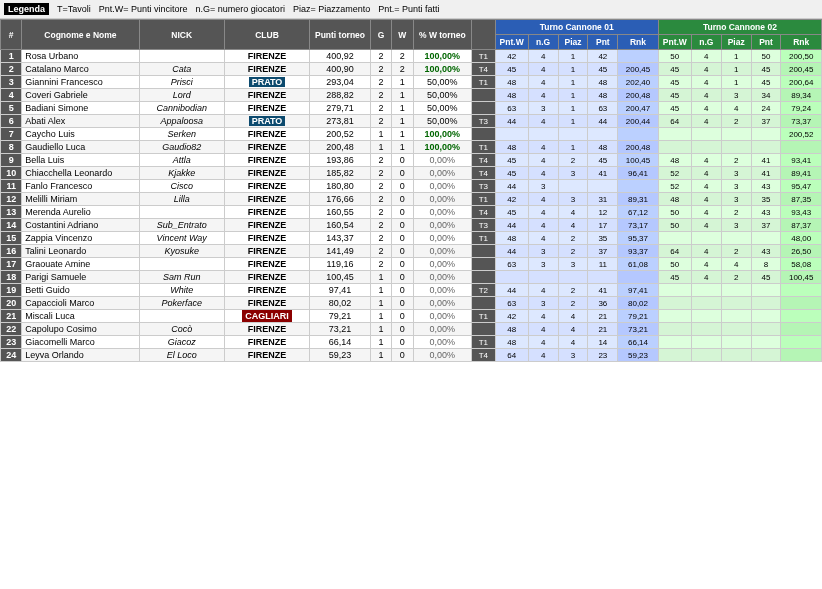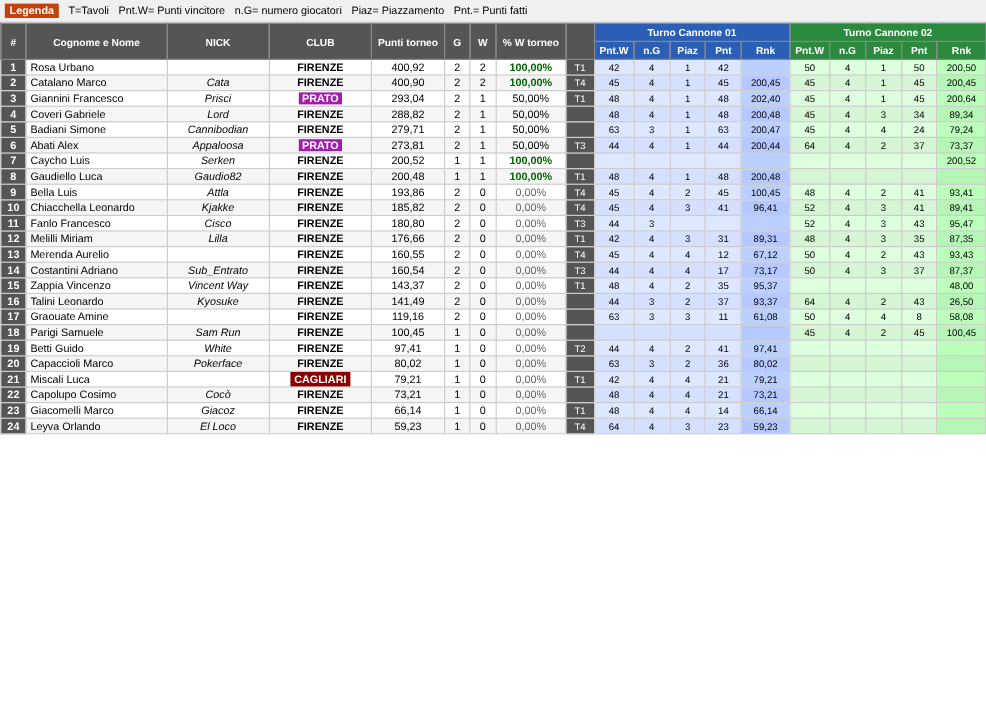--- a/index.html
+++ b/index.html
@@ -48,21 +48,21 @@
       flex-direction: column;
       padding: 2px 4px;
     }
     .legend-row {
       display: flex;
       align-items: center;
       gap: 8px;
       padding: 1px 0;
     }
     .legend-label {
-      background: #c2410c;
+      background: #000000;
       color: white;
       padding: 1px 4px;
       font-size: 9px;
       font-weight: bold;
     }
     .legend-title {
       color: #cc0000;
       font-size: 11px;
       font-weight: bold;
       text-align: center;
@@ -122,21 +122,21 @@
     .col-rank { width: 20px; background: #555 !important; color: white !important; font-weight: bold; }
     .col-name { text-align: left !important; width: 110px; }
     .col-nick { font-style: italic; width: 80px; }
     .col-club { font-weight: bold; width: 80px; }
     .col-pts { width: 50px; }
     .col-gw { width: 20px; }
     .col-pct { width: 55px; }
     .col-trn { width: 20px; background: #555 !important; color: white !important; font-size: 8px; }
 
     .club-firenze { color: #000; background: transparent; }
-    .club-prato { color: white; background: #a21caf; padding: 0 3px; }
+    .club-prato { color: white; background: #0c4a6e; padding: 0 3px; }
     .club-cagliari { color: white; background: #8b0000; padding: 1px 3px; }
 
     
     .tc-col { width: 28px; font-size: 8px; }
     .tc-col-pts { width: 38px; font-size: 8px; }
 
     .tc1-header { background: #2b5eb5 !important; }
     .tc2-header { background: #2b8a3e !important; }
 
     .tc1-cell { background: #dde8ff !important; color: #000; font-size: 8px; text-align: center; }

